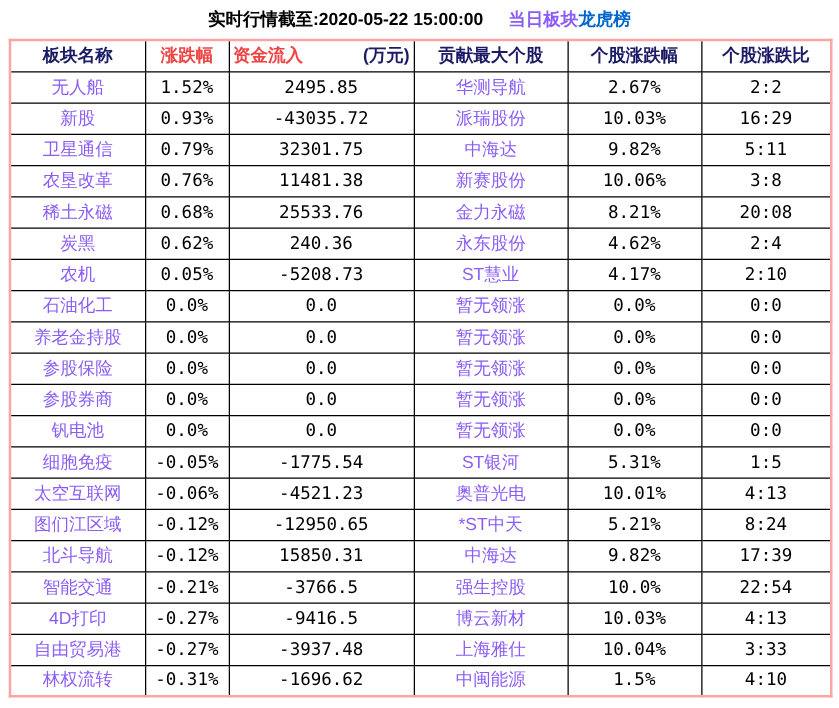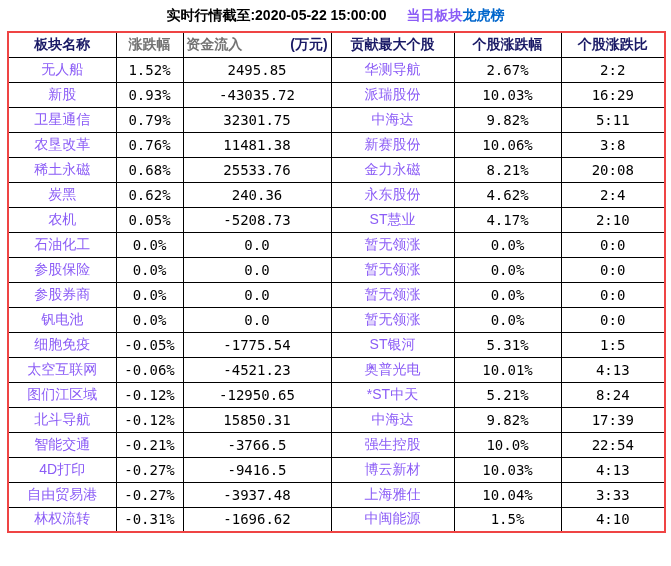--- a/index.html
+++ b/index.html
@@ -17,37 +17,37 @@
     font-weight: bold;
     white-space: nowrap;
   }
   .title-red { color: #000000; }
   .board-label { color: #8b5cf6; margin-left: 20px; }
   .longhu-link { color: #0066cc; text-decoration: none; cursor: pointer; }
   table.board-table {
     border-collapse: collapse;
     table-layout: fixed;
     margin: 6px 0 0 7px;
-    border: 2px solid #ef4444;
+    border: 2px solid #fca5a5;
   }
   table.board-table th, table.board-table td {
     border: 1px solid #000000;
     height: 25px;
     text-align: center;
     vertical-align: middle;
     font-size: 14px;
     padding: 0 2px;
     overflow: hidden;
     white-space: nowrap;
   }
   table.board-table th {
     font-weight: bold;
     color: #1a1a66;
   }
-  th .hdr-link { color: #737373; cursor: pointer; text-decoration: none; margin-top: 20px; }
+  th .hdr-link { color: #ef4444; cursor: pointer; text-decoration: none; margin-top: 20px; }
   th .hdr-unit { color: #1a1a66; margin-left: 48px; }
   td.name-cell a, td.stock-cell a {
     color: #8b5cf6;
     text-decoration: none;
     cursor: pointer;
   }
   td.num {
     color: #000000;
     font-family: "DejaVu Sans Mono", monospace;
     font-size: 13px;
@@ -139,20 +139,28 @@
     </tr>
       <tr>
       <td class="name-cell"><a>石油化工</a></td>
       <td class="num">0.0%</td>
       <td class="num">0.0</td>
       <td class="stock-cell"><a>暂无领涨</a></td>
       <td class="num">0.0%</td>
       <td class="num">0:0</td>
     </tr>
       <tr>
+      <td class="name-cell"><a>养老金持股</a></td>
+      <td class="num">0.0%</td>
+      <td class="num">0.0</td>
+      <td class="stock-cell"><a>暂无领涨</a></td>
+      <td class="num">0.0%</td>
+      <td class="num">0:0</td>
+    </tr>
+      <tr>
       <td class="name-cell"><a>参股保险</a></td>
       <td class="num">0.0%</td>
       <td class="num">0.0</td>
       <td class="stock-cell"><a>暂无领涨</a></td>
       <td class="num">0.0%</td>
       <td class="num">0:0</td>
     </tr>
       <tr>
       <td class="name-cell"><a>参股券商</a></td>
       <td class="num">0.0%</td>

